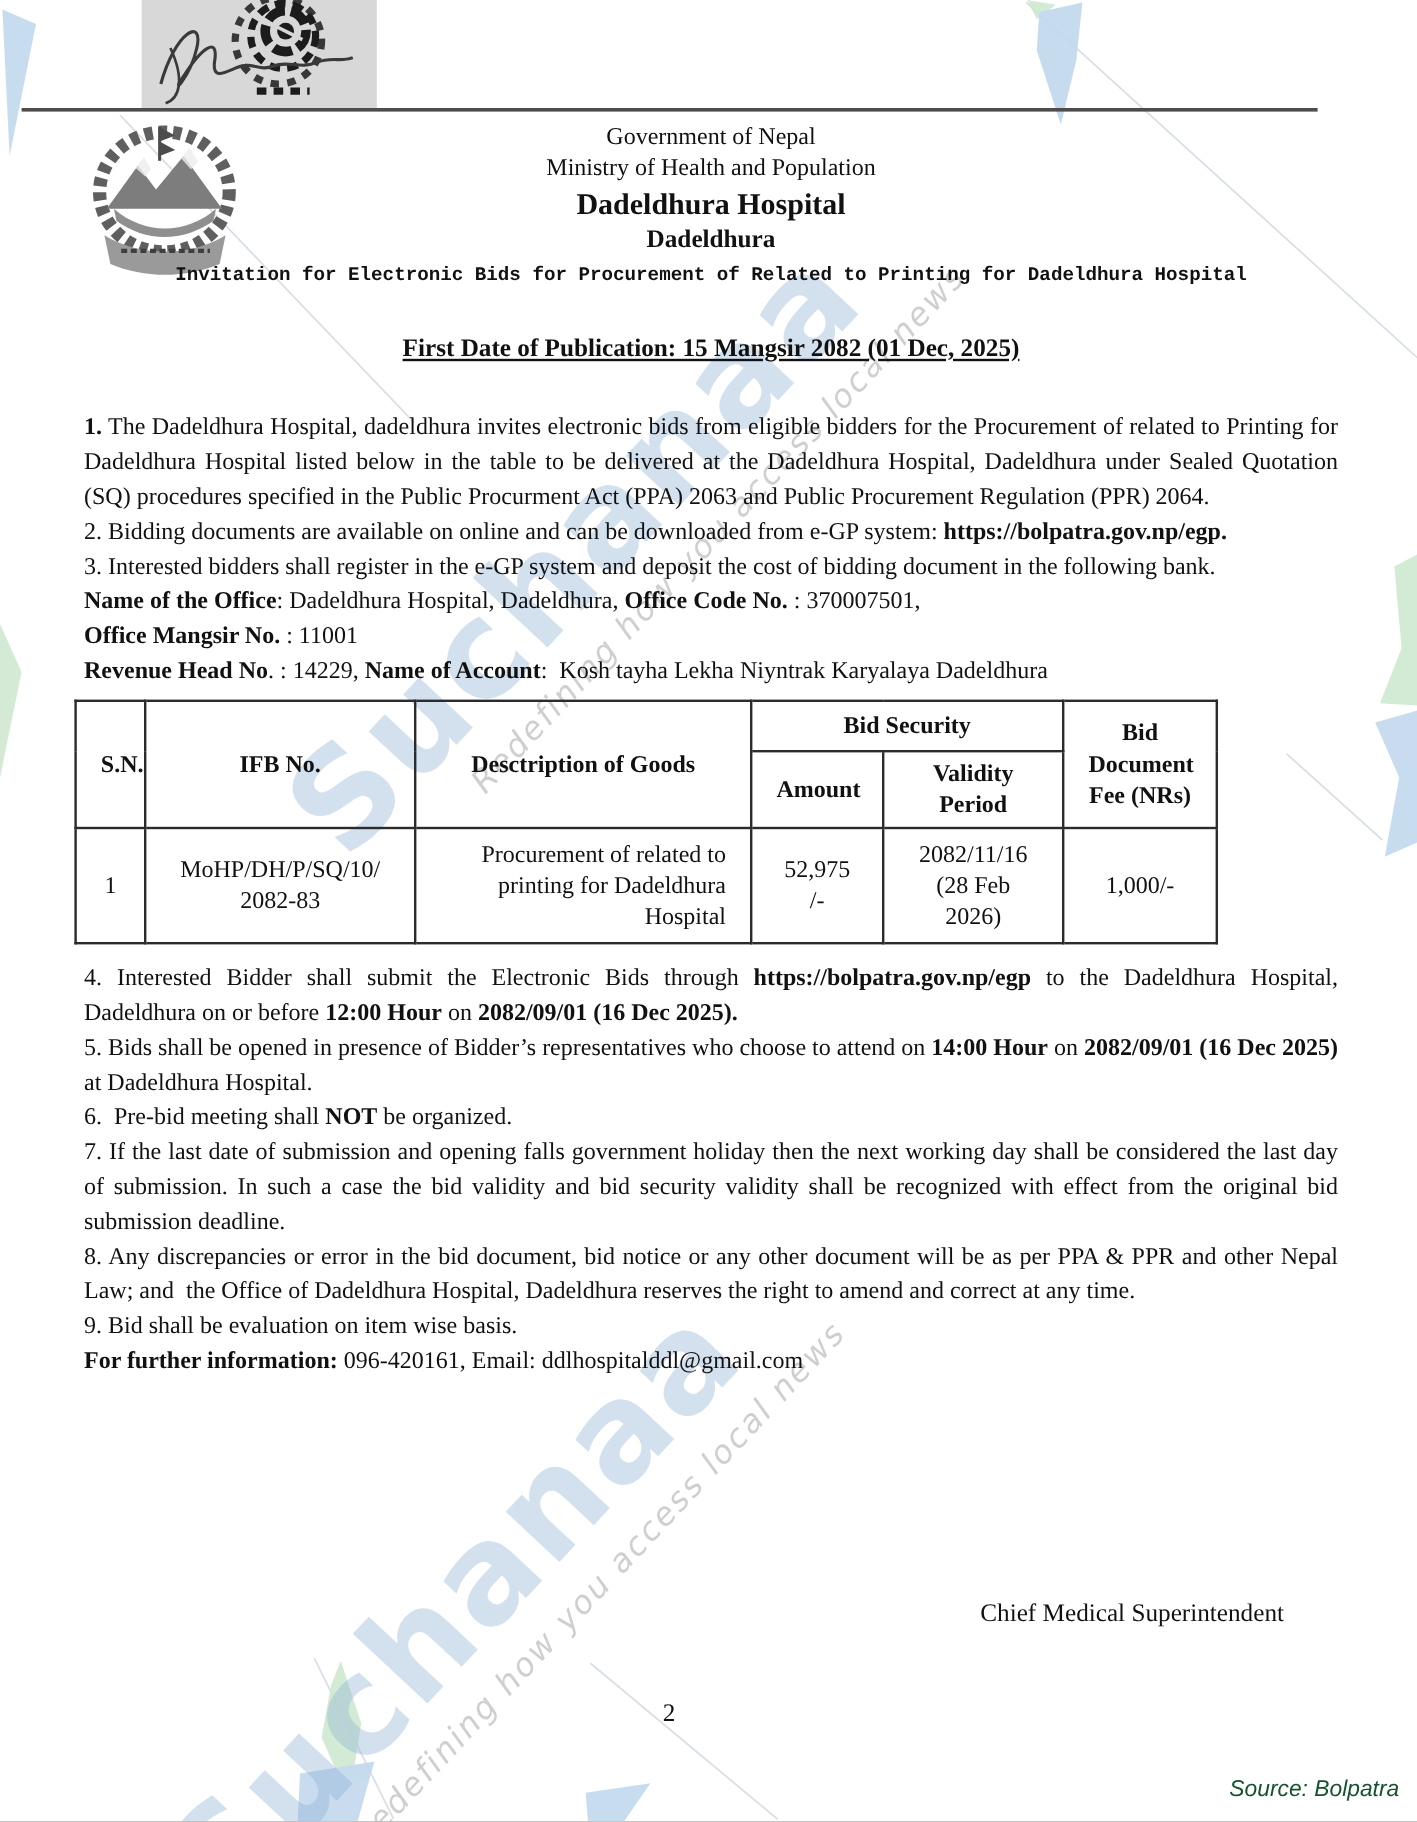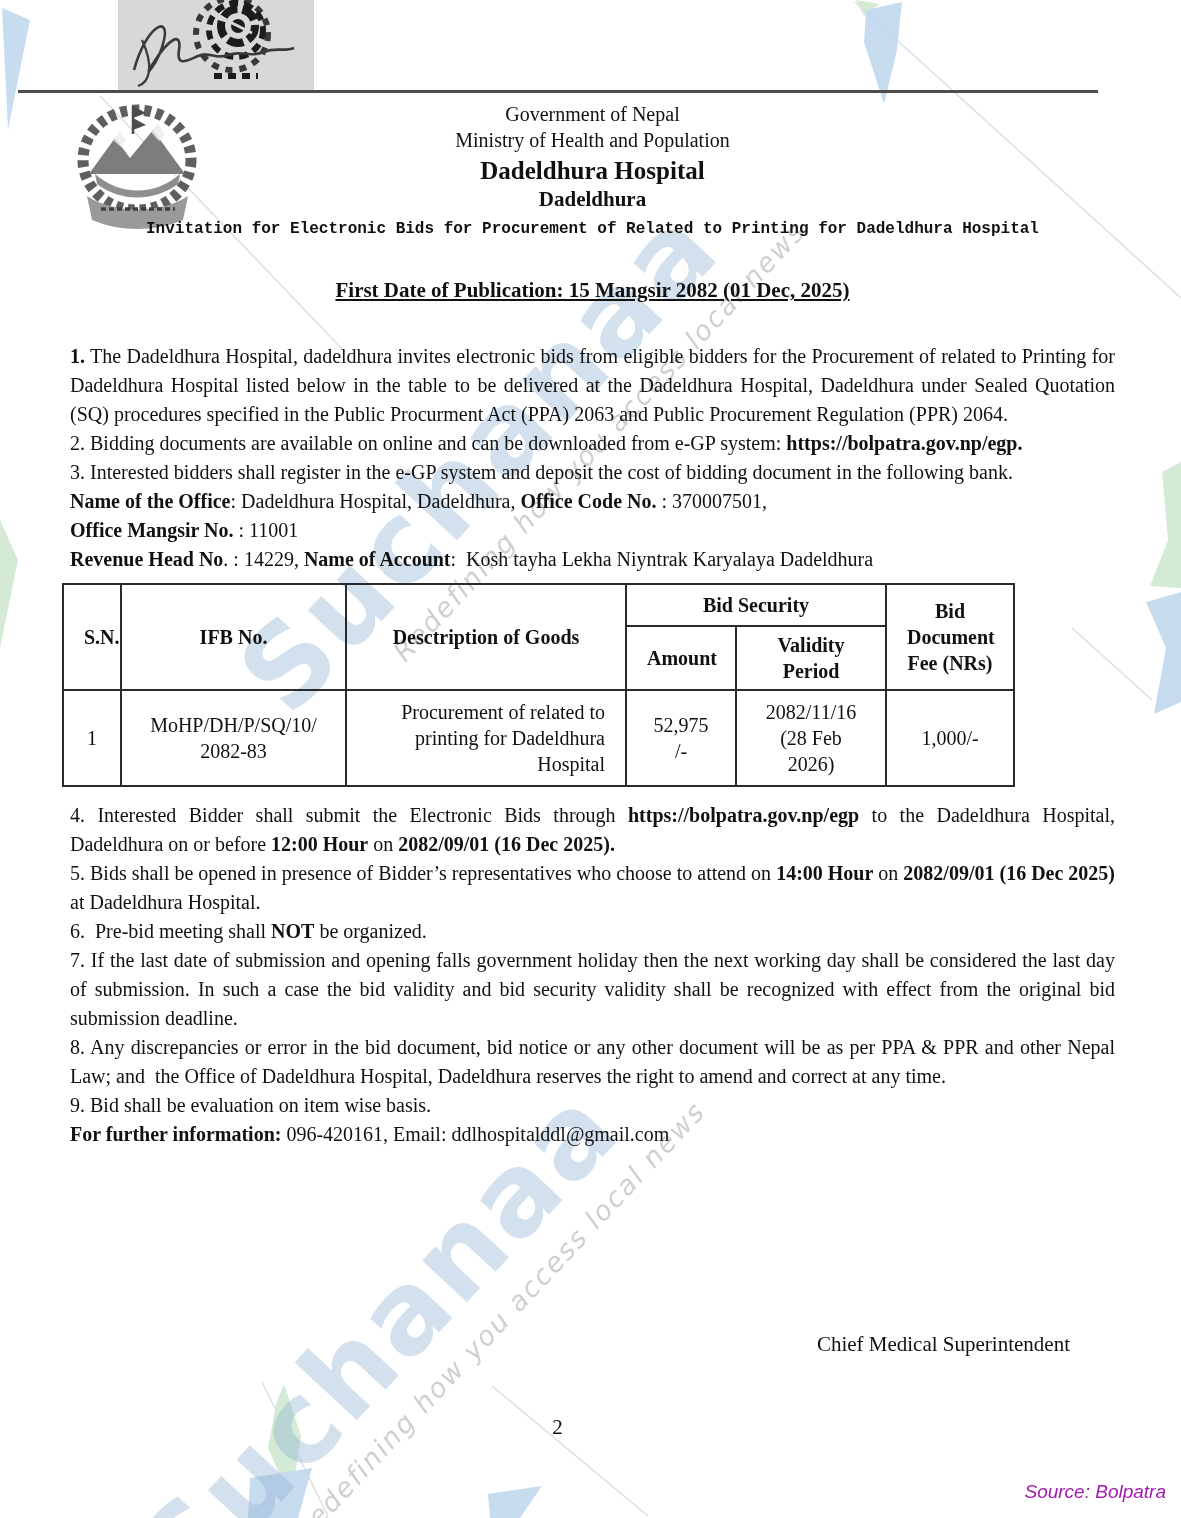--- a/index.html
+++ b/index.html
@@ -46,21 +46,21 @@
   .doc-table thead tr.hrow2 th{height:56px;}
   .doc-table tbody tr{height:96px;}
   .cell-left{text-align:right;}
 
   
   .signatory{position:absolute;top:1332px;left:70px;width:1000px;text-align:right;
              font-weight:normal;font-size:21px;z-index:1;}
   .page-num{position:absolute;top:1415px;left:70px;width:975px;text-align:center;
             font-size:21px;z-index:1;}
   .source-note{position:absolute;top:1481px;right:15px;font-style:italic;font-size:19px;
-            font-family:"Liberation Sans",sans-serif;color:#a21caf;z-index:1;}
+            font-family:"Liberation Sans",sans-serif;color:#14532d;z-index:1;}
 </style>
 </head>
 <body>
 
 <div class="page">
 
   <svg class="deco-svg" width="1181" height="1518" viewBox="0 0 1181 1518">
     <g stroke="#d3dae2" stroke-width="1.5" opacity="0.85">
       <line x1="855" y1="2" x2="1181" y2="298"></line>
       <line x1="100" y1="96" x2="345" y2="352"></line>

